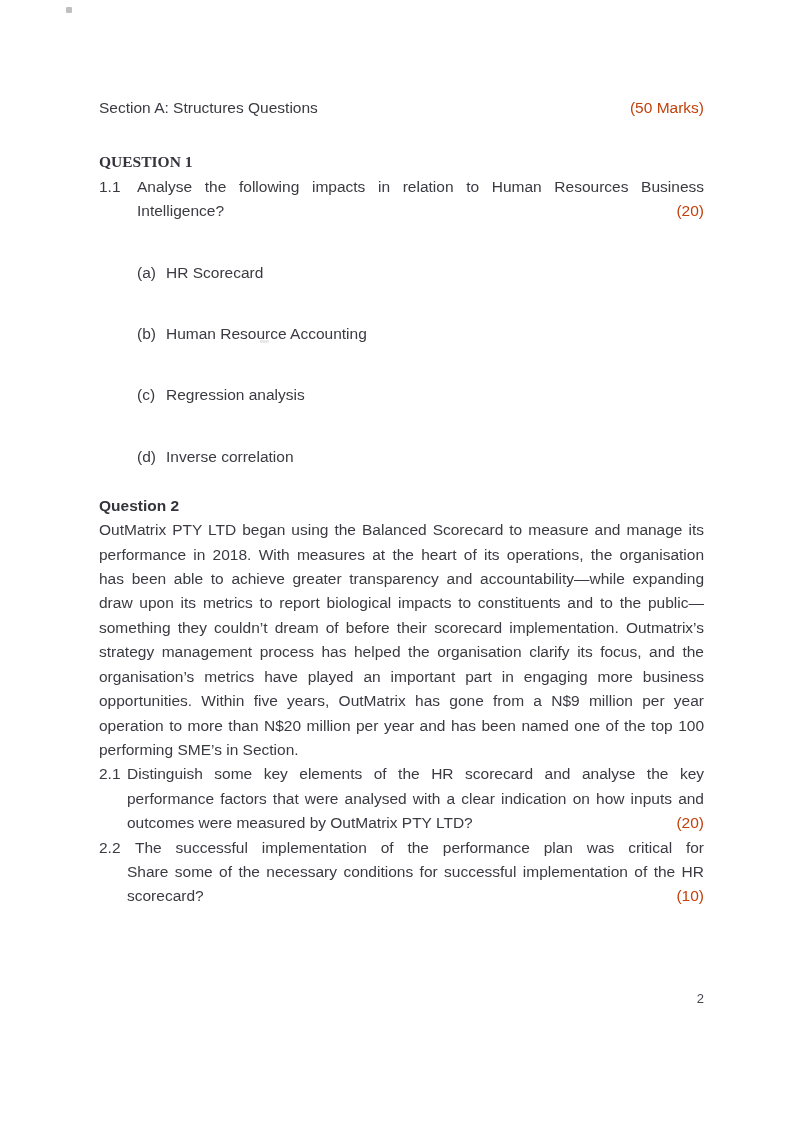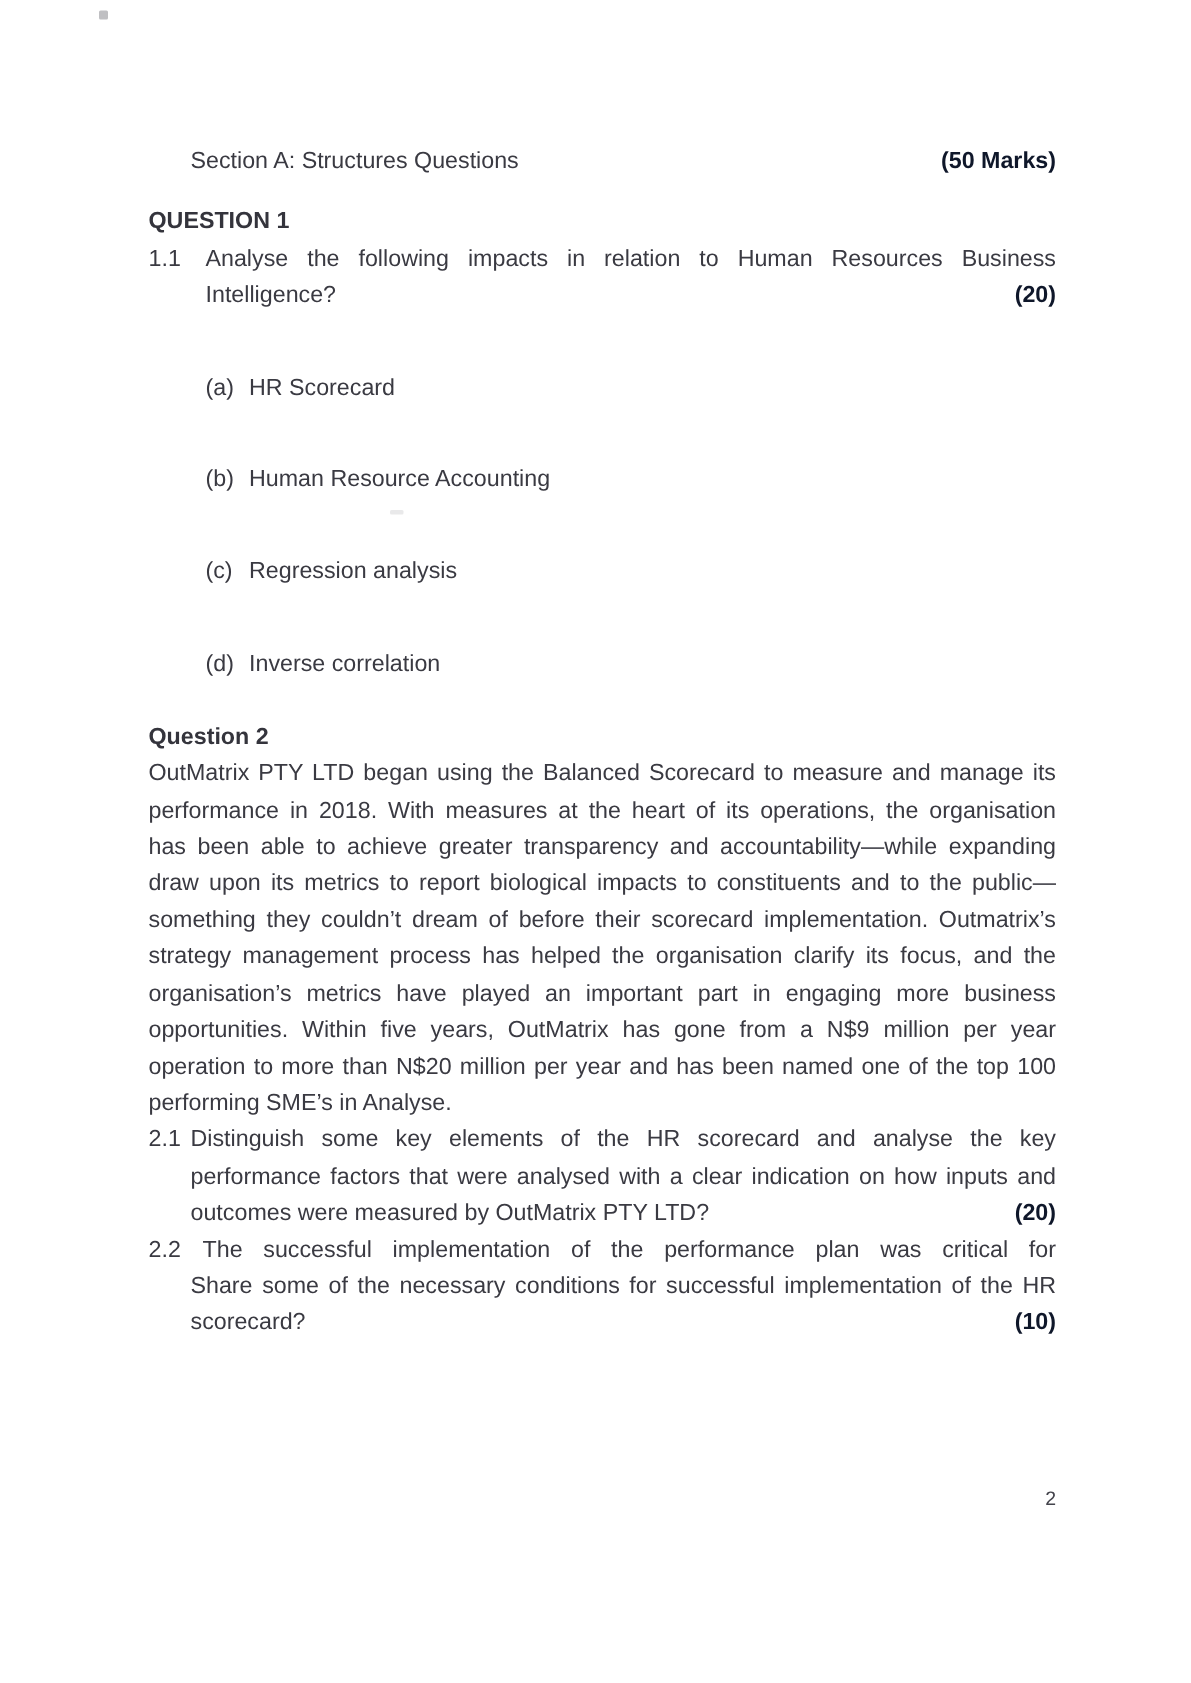--- a/index.html
+++ b/index.html
@@ -16,42 +16,42 @@
     font-family: "Liberation Sans", sans-serif;
     color: #3a3a42;
     font-size: 15.5px;
   }
   .content {
     position: absolute;
     left: 99px;
     top: 96px;
     width: 605px;
   }
-  .line { line-height: 24.4px; margin-left: 28px; }
-  .bold { font-weight: bold; color: #0f172a; }
+  .line { line-height: 24.4px; }
+  .bold { font-weight: normal; color: #c2410c; }
   
   .jl {
     line-height: 24.4px;
     text-align: justify;
     text-align-last: justify;
     white-space: normal;
   }
   
   .ll {
     line-height: 24.4px;
     text-align: left;
   }
   .row {
     display: flex;
     justify-content: space-between;
     align-items: baseline;
     line-height: 24.4px;
   }
   .q-heading { line-height: 24.4px; font-weight: bold; color: #34343c; }
-  .mt1 { margin-top: 16px; }
+  .mt1 { margin-top: 30px; font-family: Liberation Serif, serif; }
   .mt2 { margin-top: 24.6px; }
   .numbered {
     position: relative;
     padding-left: var(--indent, 38px);
   }
   .numbered .num {
     position: absolute;
     left: 0;
     top: 0;
     line-height: 24.4px;
@@ -120,21 +120,21 @@
     <div>
       <div class="jl">OutMatrix PTY LTD began using the Balanced Scorecard to measure and manage its</div>
       <div class="jl">performance in 2018. With measures at the heart of its operations, the organisation</div>
       <div class="jl">has been able to achieve greater transparency and accountability—while expanding</div>
       <div class="jl">draw upon its metrics to report biological impacts to constituents and to the public—</div>
       <div class="jl">something they couldn’t dream of before their scorecard implementation. Outmatrix’s</div>
       <div class="jl">strategy management process has helped the organisation clarify its focus, and the</div>
       <div class="jl">organisation’s metrics have played an important part in engaging more business</div>
       <div class="jl">opportunities. Within five years, OutMatrix has gone from a N$9 million per year</div>
       <div class="jl">operation to more than N$20 million per year and has been named one of the top 100</div>
-      <div class="ll">performing SME’s in Analyse.</div>
+      <div class="ll">performing SME’s in Section.</div>
     </div>
 
     <div class="numbered" style="--indent:28px">
       <span class="num">2.1</span>
       <div class="jl">Distinguish some key elements of the HR scorecard and analyse the key</div>
       <div class="jl">performance factors that were analysed with a clear indication on how inputs and</div>
       <div class="row">
         <span>outcomes were measured by OutMatrix PTY LTD?</span>
         <span class="bold">(20)</span>
       </div>

